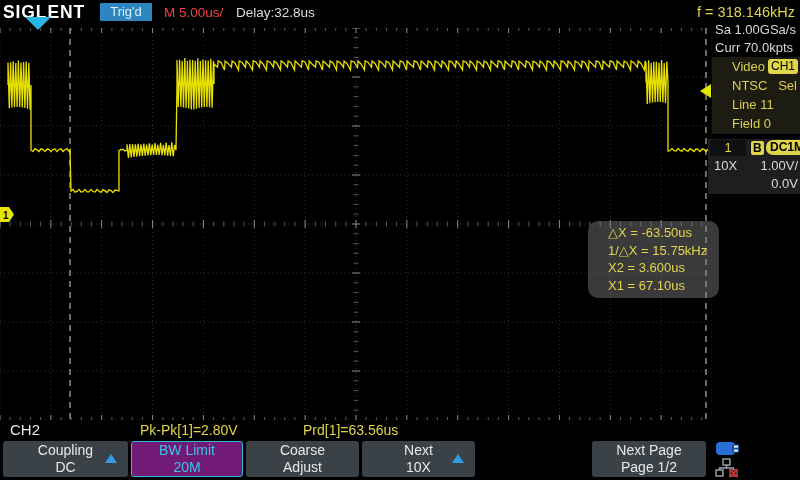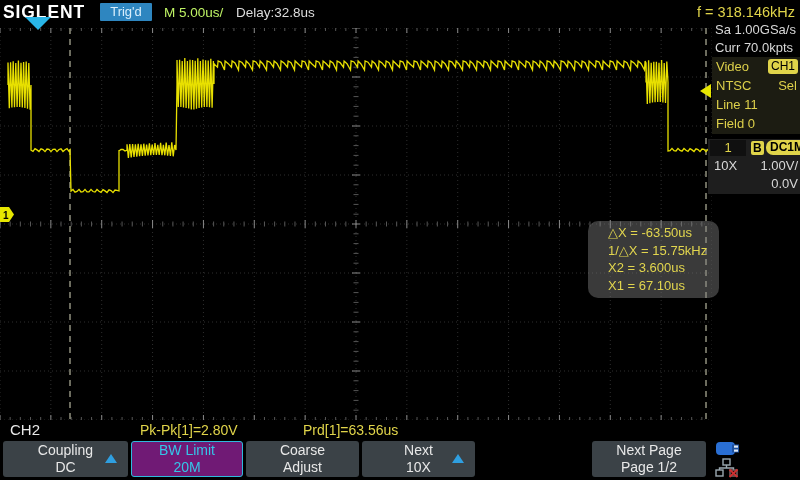--- a/index.html
+++ b/index.html
@@ -4,21 +4,21 @@
 <style>
   html,body{margin:0;padding:0;background:#000;}
   body{width:800px;height:480px;position:relative;overflow:hidden;
        font-family:"Liberation Sans",sans-serif;-webkit-font-smoothing:antialiased;}
   .abs{position:absolute;}
 
   
   #brand{left:3px;top:1px;color:#fff;font-size:19px;font-weight:bold;letter-spacing:1px;transform:scaleX(.92);transform-origin:left;}
   #trig-badge{left:100px;top:3px;width:52px;height:18px;background:#2e86c0;color:#d9effc;
               font-size:13px;text-align:center;line-height:18px;border-radius:1px;}
-  #timebase{left:164px;top:5px;color:#bef264;font-size:13.5px;}
+  #timebase{left:164px;top:5px;color:#ef4444;font-size:13.5px;}
   #delay{left:236px;top:5px;color:#dcdcdc;font-size:13.5px;}
   #freq{right:5px;top:4px;color:#e0d44a;font-size:14.5px;}
 
   
   #trig-pos{left:25px;top:17px;width:0;height:0;border-left:13px solid transparent;
             border-right:13px solid transparent;border-top:13px solid #29b6e8;}
 
   
   #scope{left:0;top:28px;}
   .grid{stroke:#2e2e2e;stroke-width:1;stroke-dasharray:1 3;}
@@ -29,21 +29,21 @@
 
   
   #trig-level{left:700px;top:84px;width:0;height:0;border-top:7px solid transparent;
               border-bottom:7px solid transparent;border-right:11px solid #e6e600;}
   #ch1-marker{left:0;top:207px;}
 
   
   .sbtext{left:715px;color:#d8d8d8;font-size:13px;white-space:nowrap;}
   #trigger-box{left:712px;top:57px;width:88px;height:77px;background:#1c1c12;
                color:#ddd04a;font-size:13px;}
-  .trow{position:relative;height:19px;line-height:19px;padding-left:4px;}
+  .trow{position:relative;height:19px;line-height:19px;padding-left:20px;}
   .tr-right{position:absolute;right:3px;top:0;}
   #ch1-badge{position:absolute;right:2px;top:2px;background:#e0d44a;color:#000;
              font-size:12px;font-weight:normal;line-height:15px;padding:0 3px;border-radius:3px;}
   #channel-box{left:708px;top:139px;width:92px;height:55px;background:#1e1e1e;font-size:13px;}
   .chrow{position:relative;height:18px;line-height:18px;color:#d8d8d8;}
   #ch-num{position:absolute;left:2px;top:1px;width:36px;height:16px;background:#101010;
           color:#e0d44a;text-align:center;line-height:16px;}
   #b-badge{position:absolute;left:43px;top:2px;background:#e0d44a;color:#000;font-weight:bold;
            font-size:12px;line-height:14px;padding:0 2px;border-radius:2px;}
   #coupling-badge{position:absolute;left:58px;top:1px;background:#e0d44a;color:#000;font-weight:bold;

